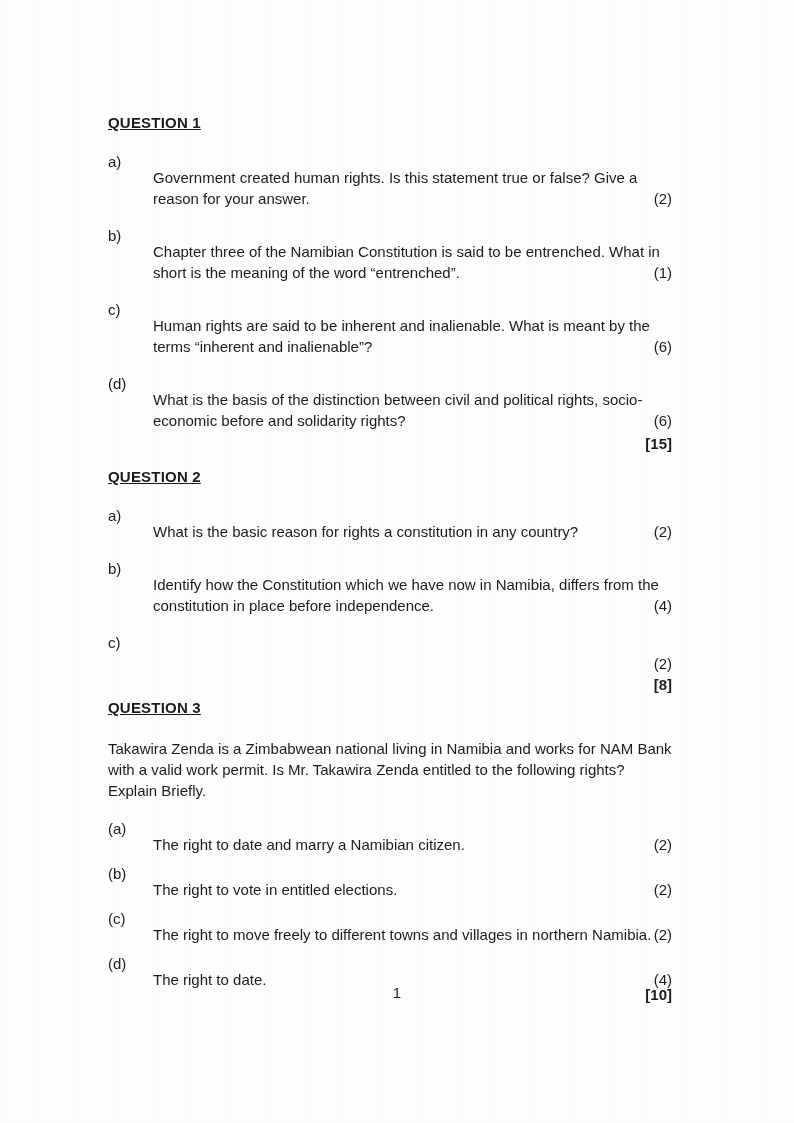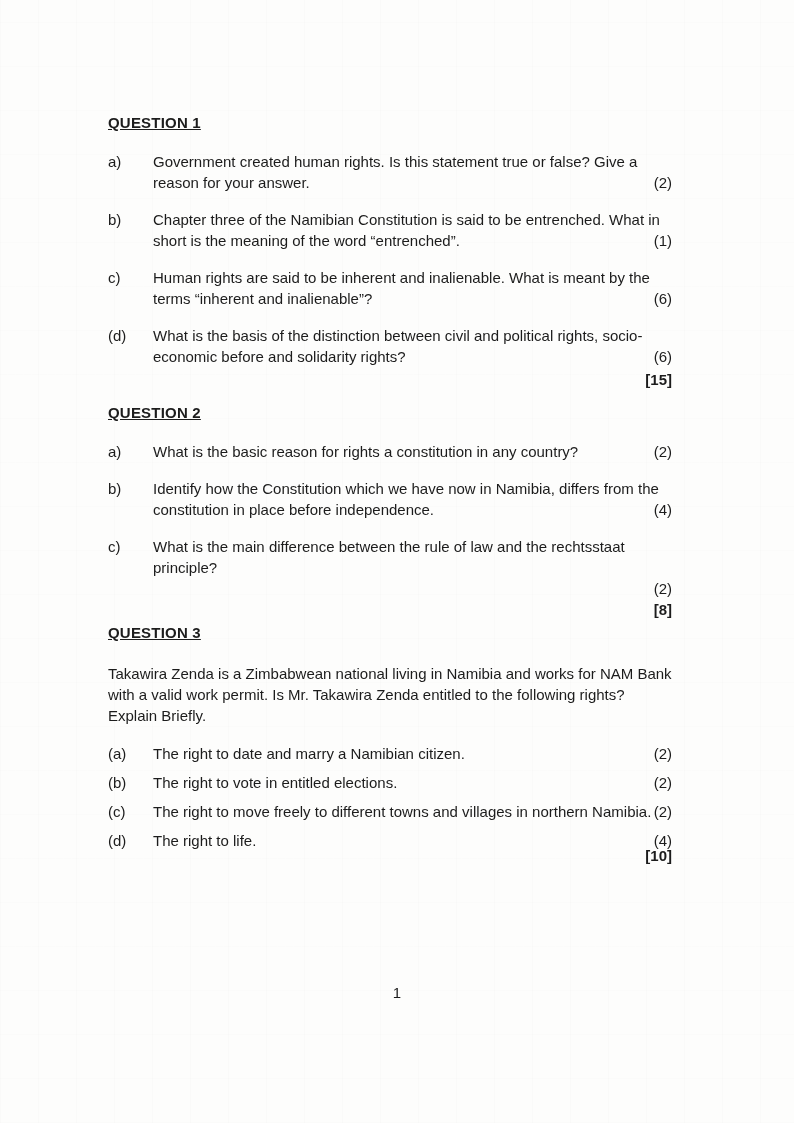--- a/index.html
+++ b/index.html
@@ -41,20 +41,21 @@
   .q-item {
     position: relative;
     display: flex;
     margin: 0 0 16px 0;
   }
   .q-label {
     flex: 0 0 45px;
   }
   .q-text {
     width: 520px;
+    margin-top: 16px;
   }
   .q-marks {
     position: absolute;
     right: 0;
     bottom: 0;
     text-align: right;
   }
   .q-item.marks-below {
     padding-bottom: 21px;
     margin-bottom: 0;
@@ -139,21 +140,20 @@
     </div>
 
     <div class="q-item">
       <span class="q-label">b)</span>
       <span class="q-text">Identify how the Constitution which we have now in Namibia, differs from the constitution in place before independence.</span>
       <span class="q-marks">(4)</span>
     </div>
 
     <div class="q-item marks-below">
       <span class="q-label">c)</span>
-      <span class="q-text">What is the main difference between the rule of law and the rechtsstaat principle?</span>
       <span class="q-marks">(2)</span>
     </div>
 
     <div class="q-total tight after-below">[8]</div>
   </section>
 
   <section class="section-q3">
     <h2 class="q-heading">QUESTION 3</h2>
 
     <p class="q-intro">Takawira Zenda is a Zimbabwean national living in Namibia and works for NAM Bank with a valid work permit. Is Mr. Takawira Zenda entitled to the following rights? Explain Briefly.</p>
@@ -171,21 +171,21 @@
     </div>
 
     <div class="q-item">
       <span class="q-label">(c)</span>
       <span class="q-text">The right to move freely to different towns and villages in northern Namibia.</span>
       <span class="q-marks">(2)</span>
     </div>
 
     <div class="q-item">
       <span class="q-label">(d)</span>
-      <span class="q-text">The right to life.</span>
+      <span class="q-text">The right to date.</span>
       <span class="q-marks">(4)</span>
     </div>
 
     <div class="q-total">[10]</div>
   </section>
 
   <div class="page-number">1</div>
 </div>
 
 </body></html>

